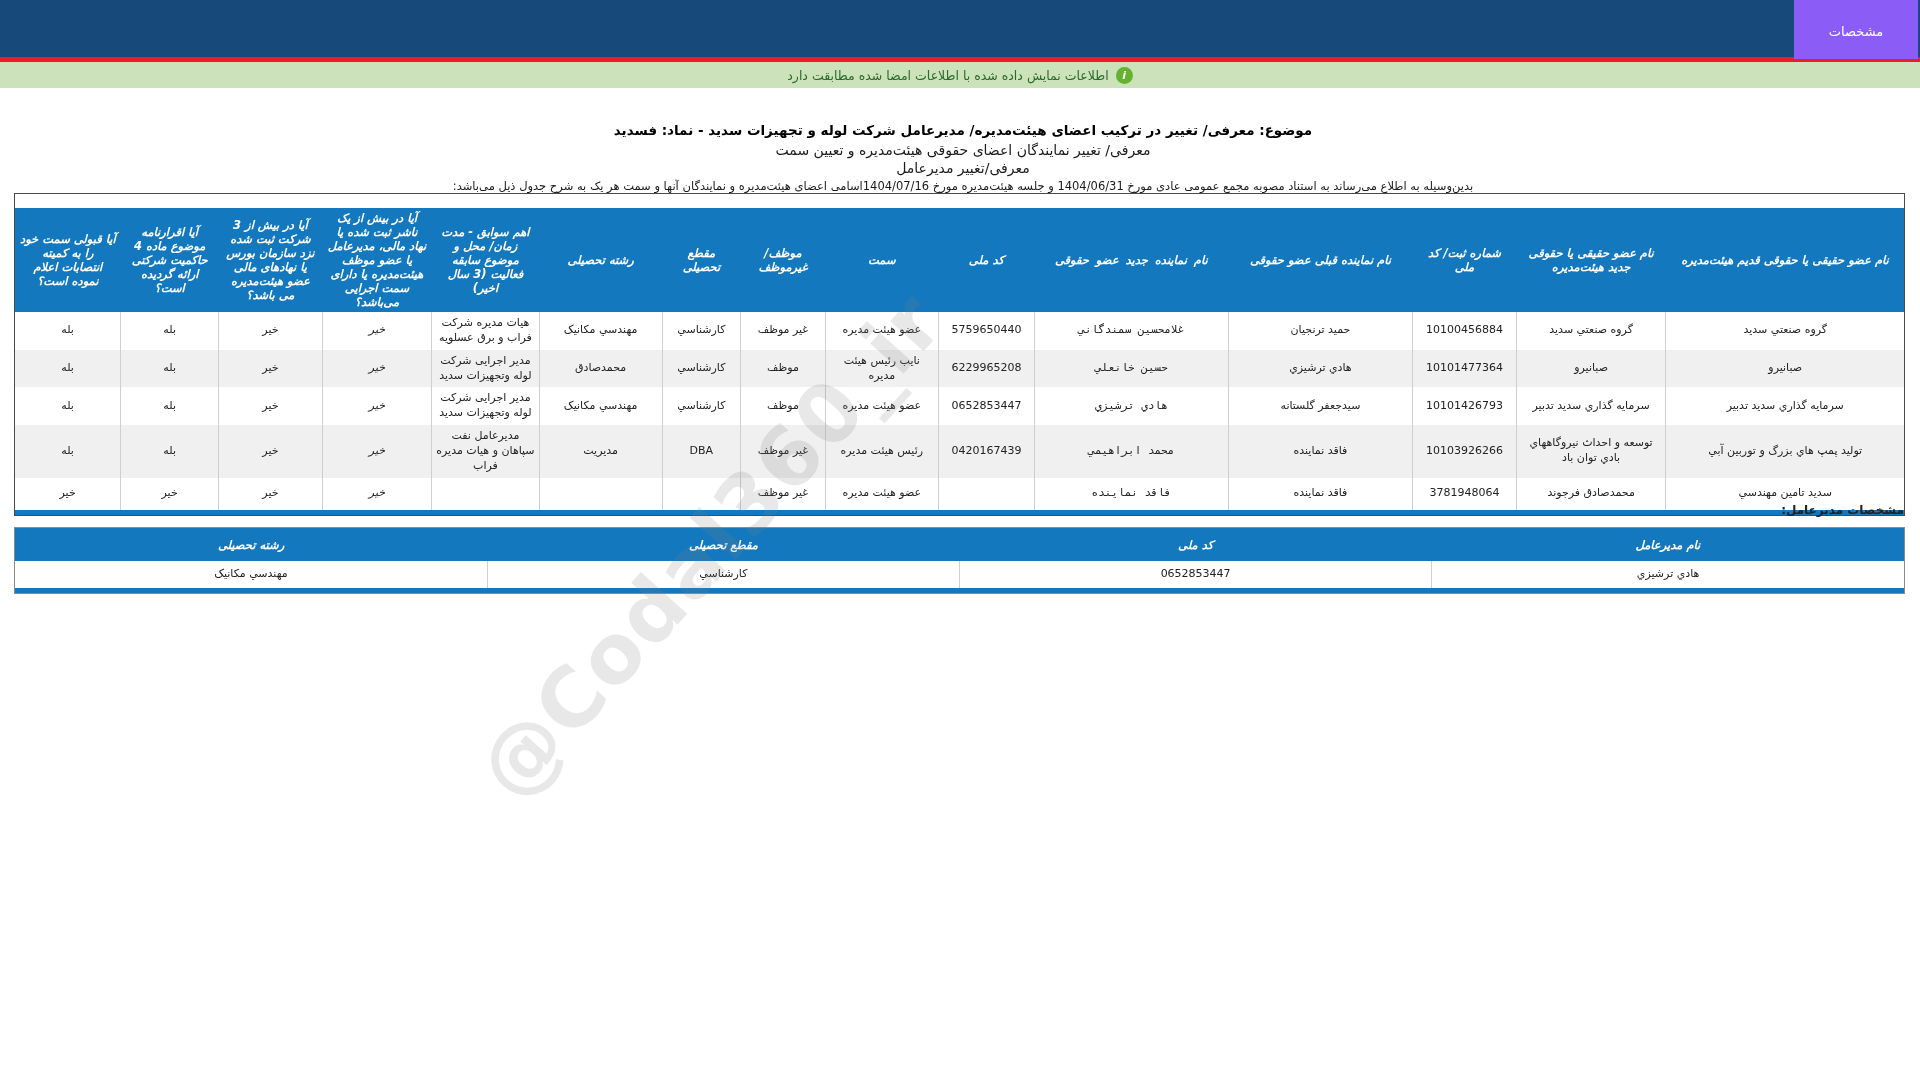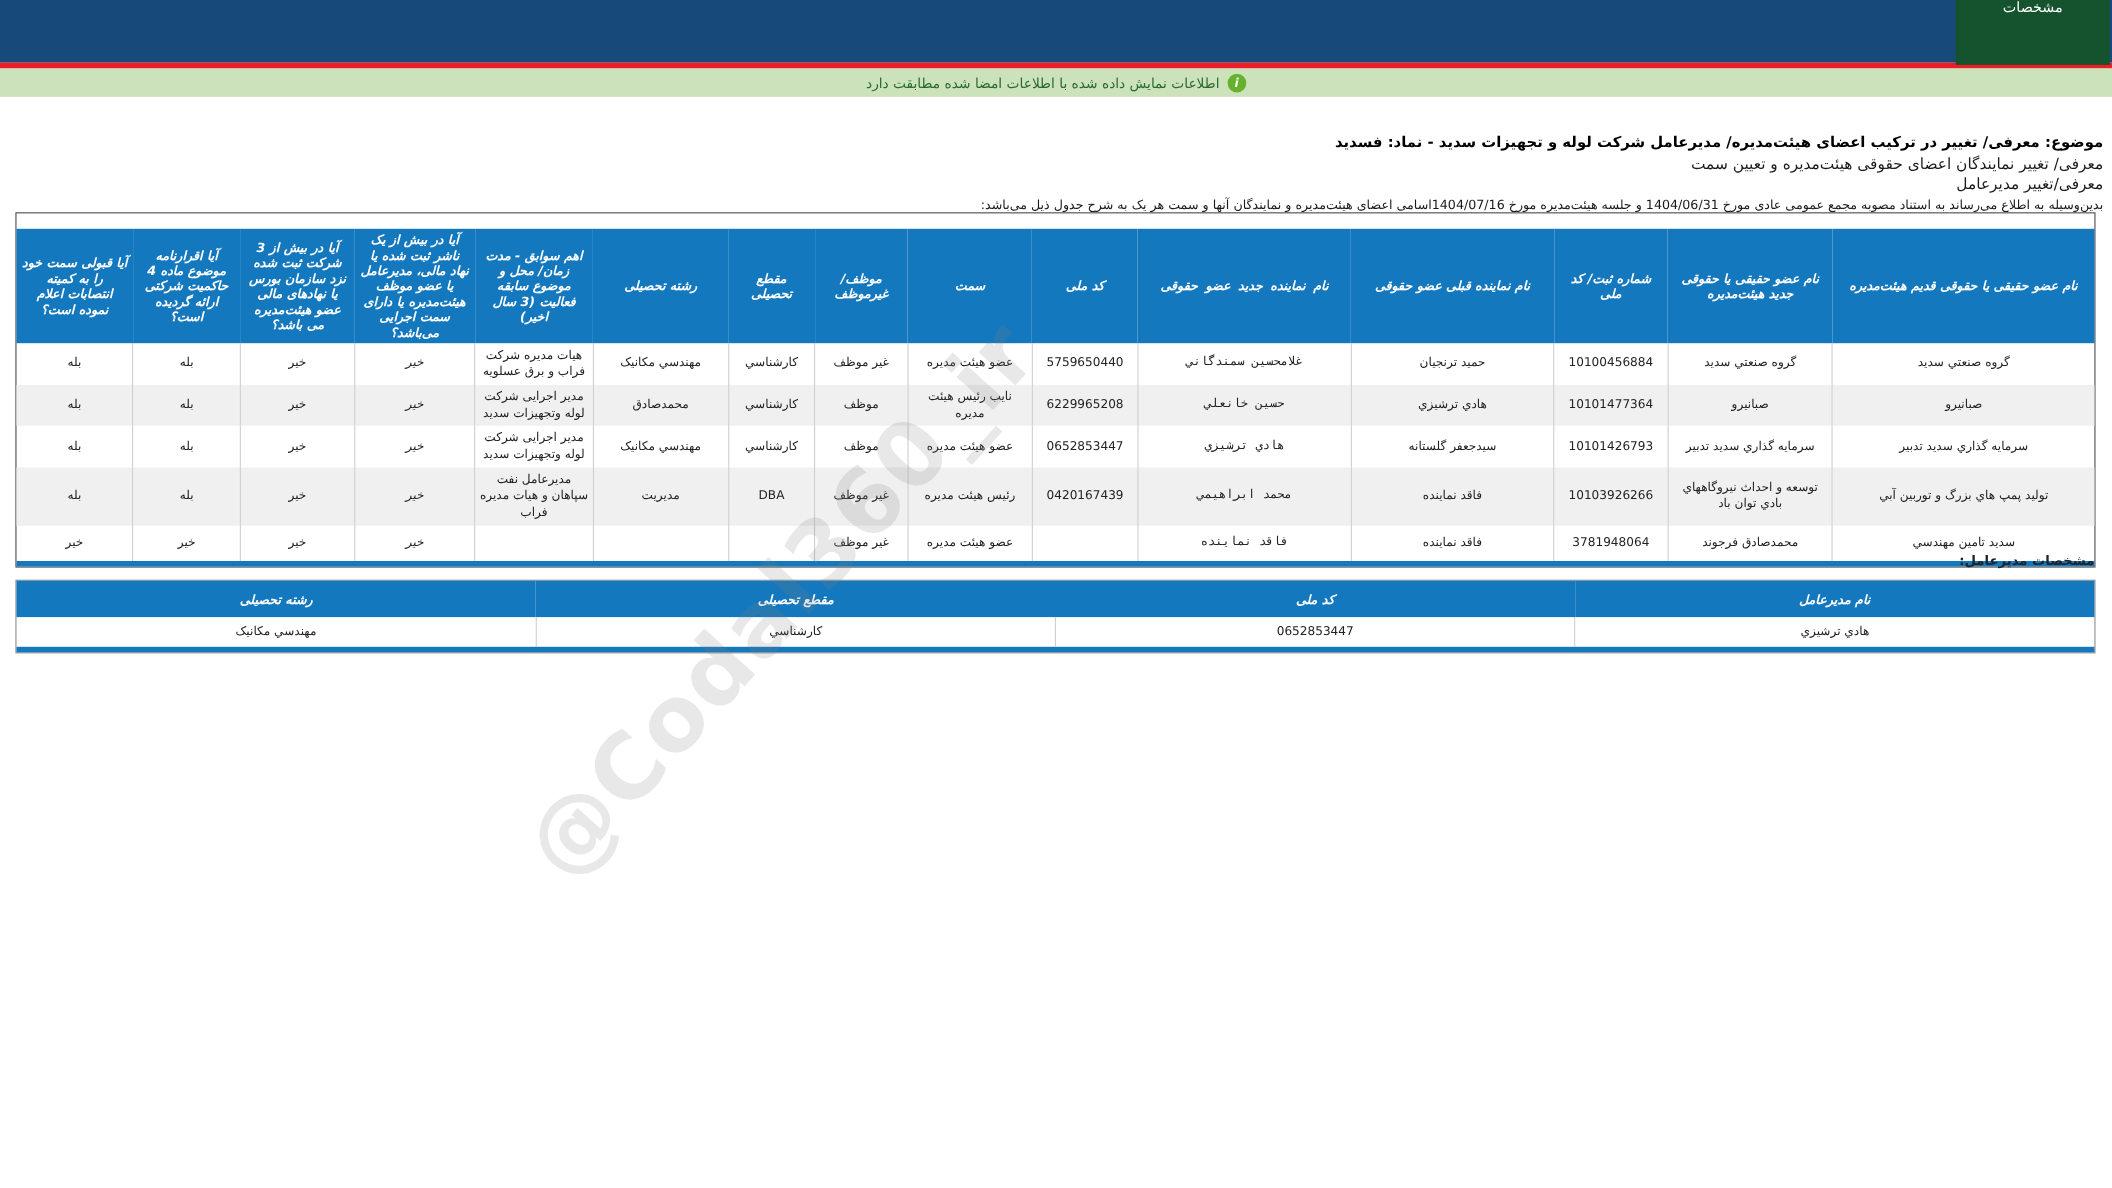--- a/index.html
+++ b/index.html
@@ -2,32 +2,32 @@
 <html lang="fa" dir="rtl"><head>
 <meta charset="utf-8">
 <style>
   * { margin:0; padding:0; box-sizing:border-box; }
   html,body { width:1920px; height:1080px; background:#ffffff;
     font-family:"DejaVu Sans","Liberation Sans",sans-serif; direction:rtl; }
   body { position:relative; overflow:hidden; }
 
   
   .topbar { position:absolute; top:0; left:0; width:1920px; height:57px; background:#17497A; }
-  .tab { position:absolute; top:0; right:2px; width:140px; height:59px; background:#14532d;
-         color:#fff; font-size:13px; text-align:center; padding-top:0; z-index:3; cursor:pointer; }
+  .tab { position:absolute; top:0; right:2px; width:124px; height:59px; background:#8b5cf6;
+         color:#fff; font-size:13px; text-align:center; padding-top:24px; z-index:3; cursor:pointer; }
   .redline { position:absolute; top:57px; left:0; width:1920px; height:5px; background:#EE1C25; z-index:2; }
   .notice { position:absolute; top:62px; left:0; width:1920px; height:26px; background:#CBE2BB;
             display:flex; align-items:center; justify-content:center; gap:7px;
             color:#2B6A2F; font-size:12.5px; }
   .info-icon { width:17px; height:17px; border-radius:50%; background:#65B22E; color:#fff;
                font-size:11px; font-weight:bold; font-style:italic; display:inline-flex;
                align-items:center; justify-content:center; flex:0 0 auto; }
 
   
-  .intro { position:absolute; top:122px; right:8px; left:14px; text-align:right; color:#000; }
+  .intro { position:absolute; top:122px; right:8px; left:14px; text-align:center; color:#000; }
   .intro .t1 { font-size:13.5px; font-weight:bold; margin-bottom:3px; }
   .intro .t2, .intro .t3 { font-size:14px; color:#1a1a1a; line-height:1.3; }
   .intro .t4 { font-size:11.5px; color:#1a1a1a; margin-top:2px; }
 
   
   .board-wrap { position:absolute; top:193px; right:15px; width:1891px;
                 border:1px solid #4A4A4A; background:#fff; padding-top:14px; }
   table.grid { width:100%; border-collapse:collapse; table-layout:fixed; }
   table.grid thead th { background:#1478BE; color:#fff; font-size:11.5px; font-weight:bold;
                         font-style:italic; text-align:center; vertical-align:middle;

